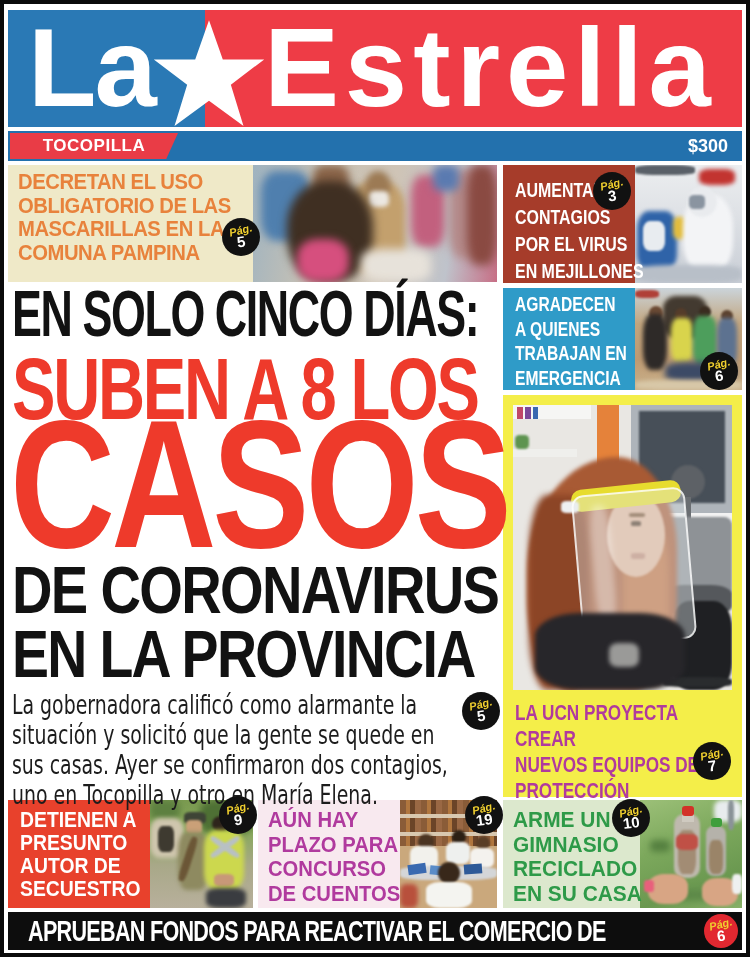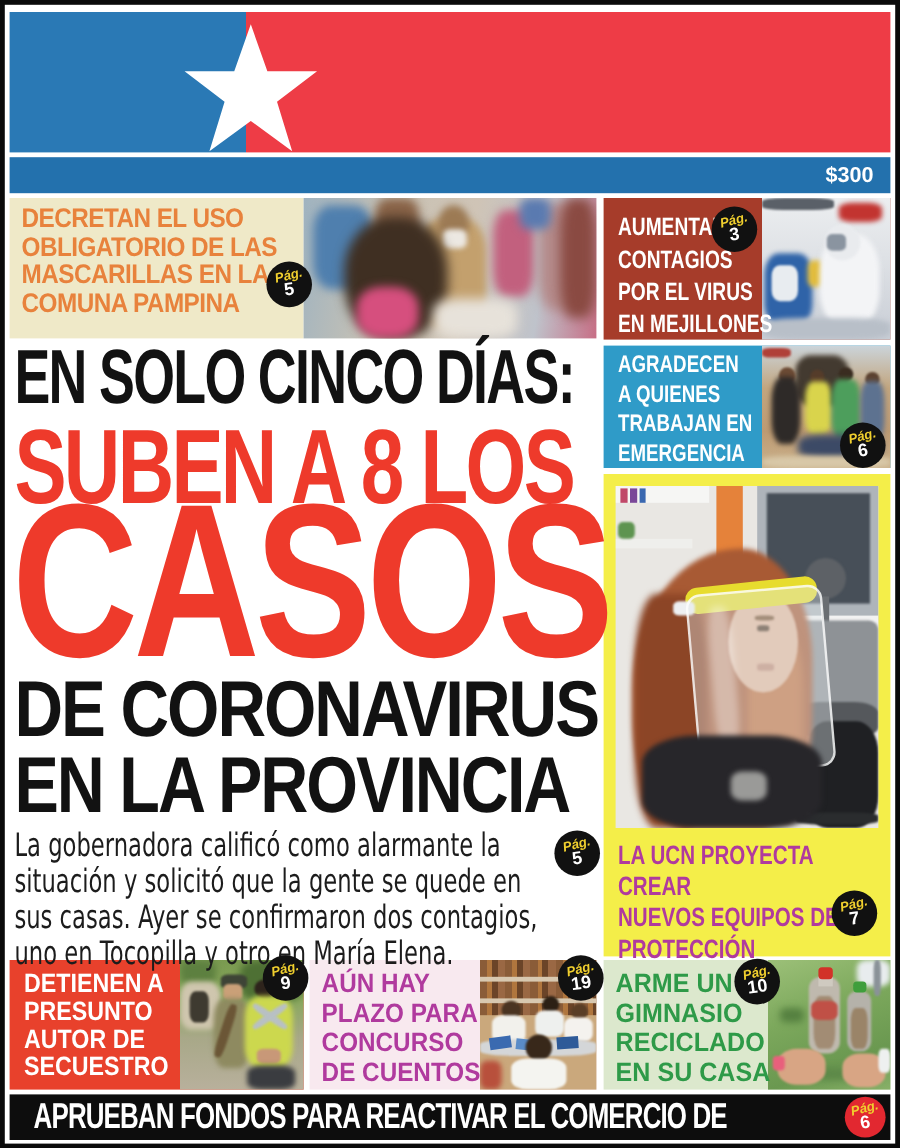--- a/index.html
+++ b/index.html
@@ -42,26 +42,29 @@
 </style>
 </head>
 <body>
 
 <div class="page">
   <div class="frame"></div>
 
   <div class="masthead">
     <div class="mast-blue"></div>
     <div class="mast-red"></div>
+    <div class="mast-la">La</div>
     <svg class="mast-star" viewBox="0 0 100 100">
       <polygon points="50,2 62,36 98,36 69,58 80,94 50,72 20,94 31,58 2,36 38,36" fill="#ffffff"></polygon>
     </svg>
+    <div class="mast-estrella">Estrella</div>
   </div>
 
   <div class="infobar">
+    <div class="edition">TOCOPILLA</div>
     <div class="price">$300</div>
   </div>
 
   <div class="box" style="left:8px;top:165px;width:245px;height:117px;background:#efe9c8;"></div>
   <div class="ttl" style="left:18px;top:170px;font-size:22.5px;line-height:23.5px;letter-spacing:-.5px;color:#e8823c;transform:scaleX(.9);width:280px;">DECRETAN EL USO
 OBLIGATORIO DE LAS
 MASCARILLAS EN LA
 COMUNA PAMPINA</div>
   <div class="photo" style="left:253px;top:165px;width:244px;height:117px;background:linear-gradient(100deg,#9fb3c0 0%,#c9c2b4 30%,#cfc4b6 55%,#bfc3cb 80%,#c76e85 100%);">
     <i style="left:8px;top:6px;width:50px;height:70px;background:#4f7fae;filter:blur(4px);"></i>

